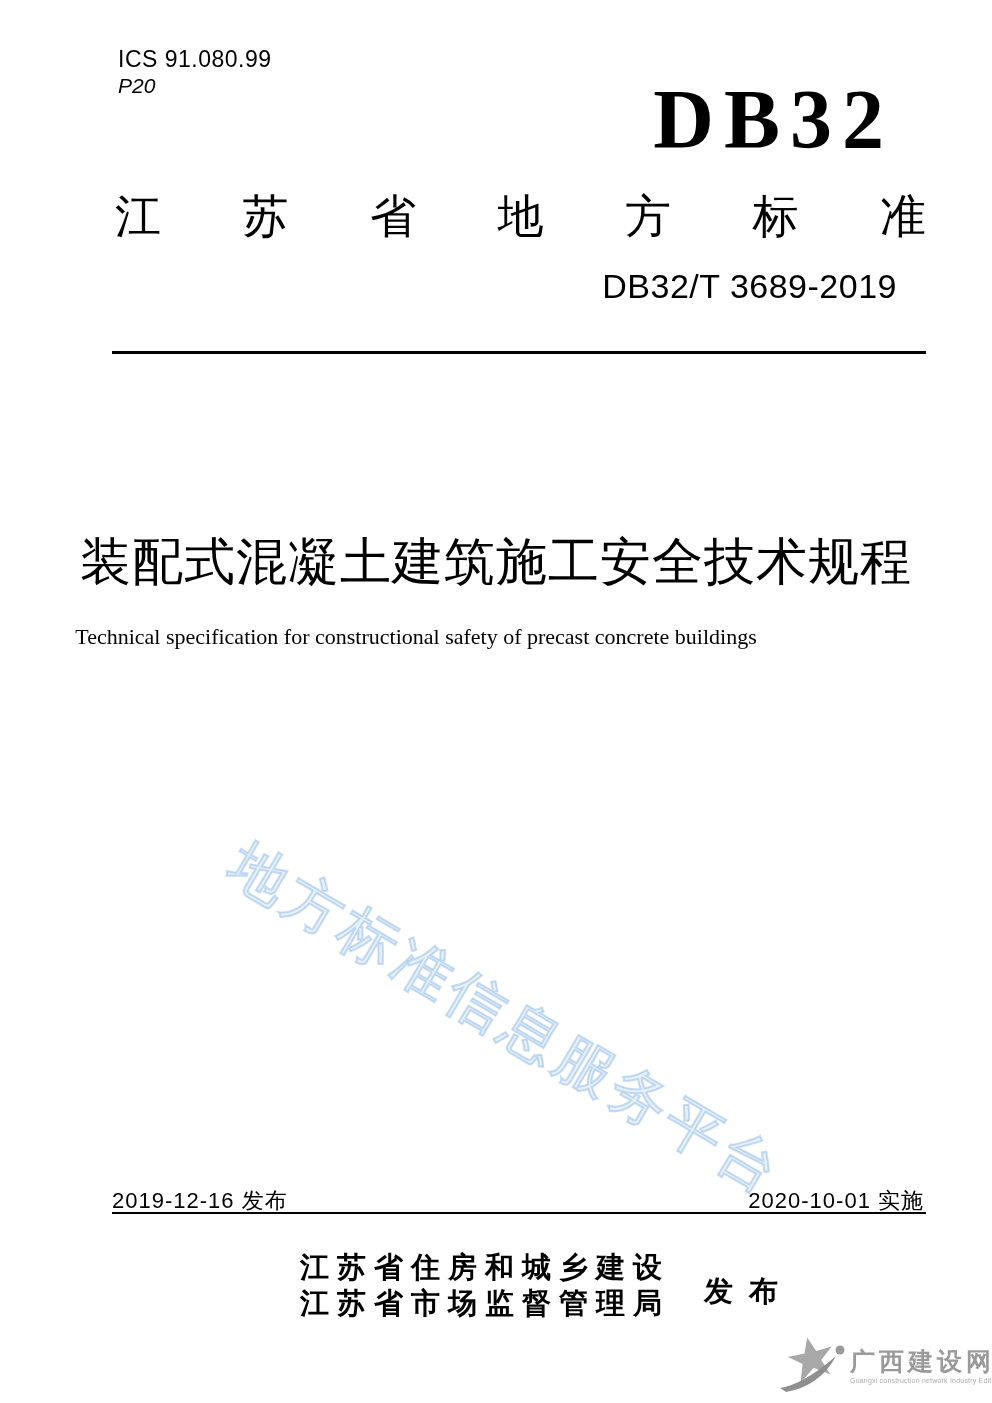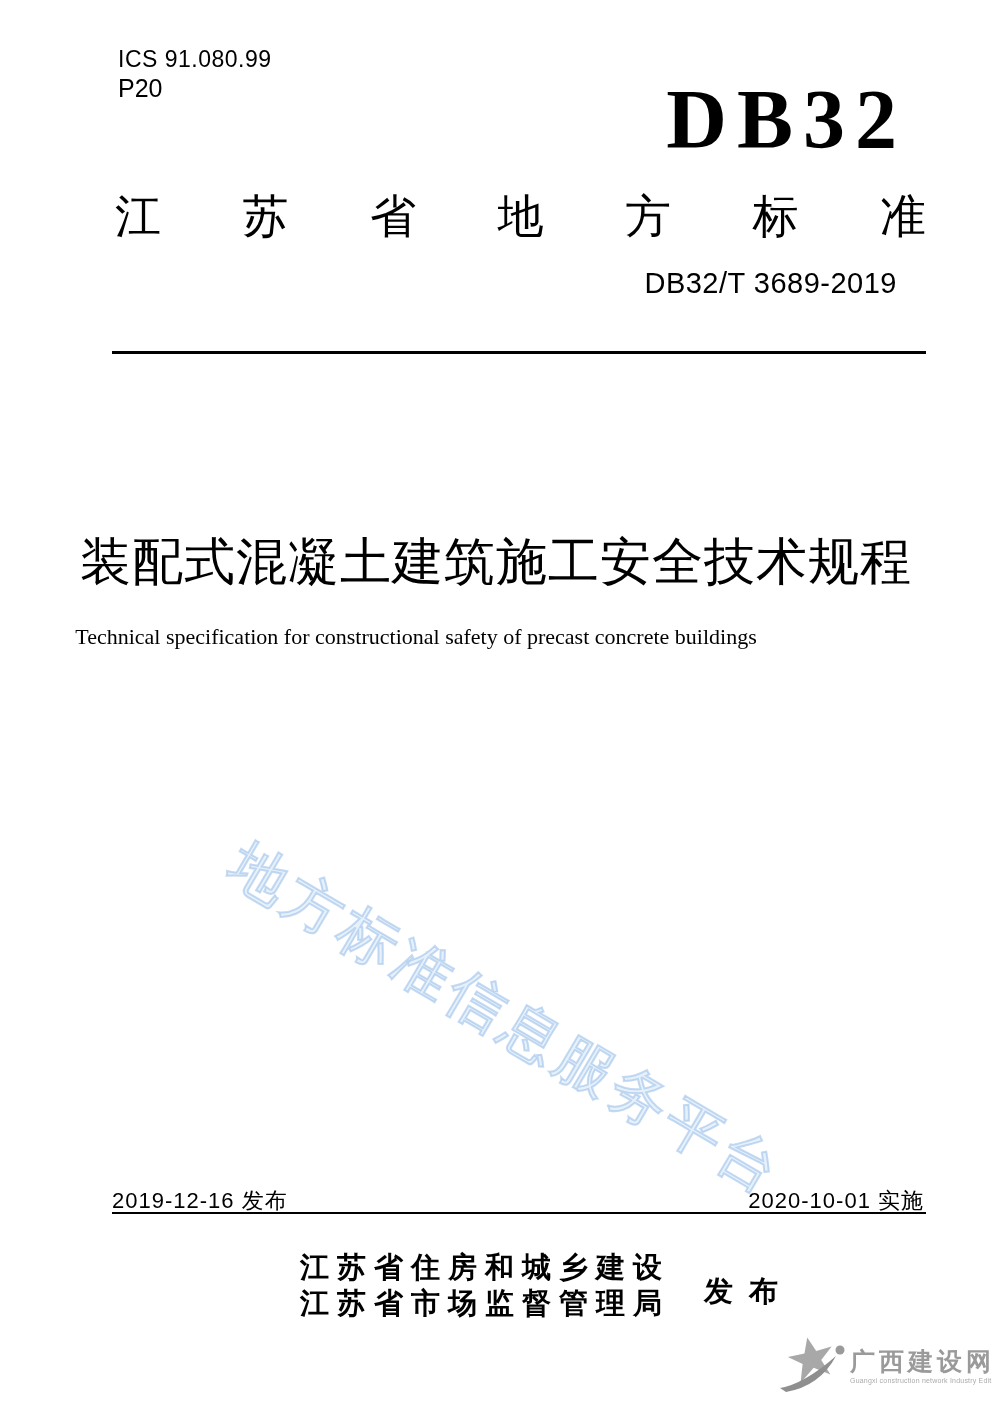--- a/index.html
+++ b/index.html
@@ -9,40 +9,40 @@
     width: 992px;
     height: 1403px;
     background: #ffffff;
     overflow: hidden;
     font-family: "Liberation Sans", sans-serif;
     color: #000;
   }
 
   
   .ics   { position: absolute; left: 118px; top: 46px;  font-size: 23px; letter-spacing: 0.5px; }
-  .pcls  { position: absolute; left: 118px; top: 74px;  font-size: 25px; }
+  .pcls  { position: absolute; left: 118px; top: 74px;  font-size: 21px; font-style: italic; }
 
   
   .db32 {
-    position: absolute; right: 85px; top: 78px;
+    position: absolute; right: 98px; top: 78px;
     font-family: "Liberation Serif", serif;
     font-weight: bold; font-size: 84px; line-height: 1;
     letter-spacing: 10px;
   }
 
   
   .std-type {
     position: absolute; left: 115px; top: 190px; width: 811px;
     display: flex; justify-content: space-between;
     font-size: 46px; line-height: 1.15;
   }
 
   .std-num {
     position: absolute; right: 95px; top: 267px;
-    font-size: 29px; letter-spacing: 0.5px;
+    font-size: 34px; letter-spacing: 0.5px;
   }
 
   .rule-top {
     position: absolute; left: 112px; top: 351px; width: 814px; height: 3px;
     background: #000;
   }
 
   .title {
     position: absolute; left: 0; top: 531px; width: 992px;
     text-align: center; font-size: 51px; font-weight: normal;

